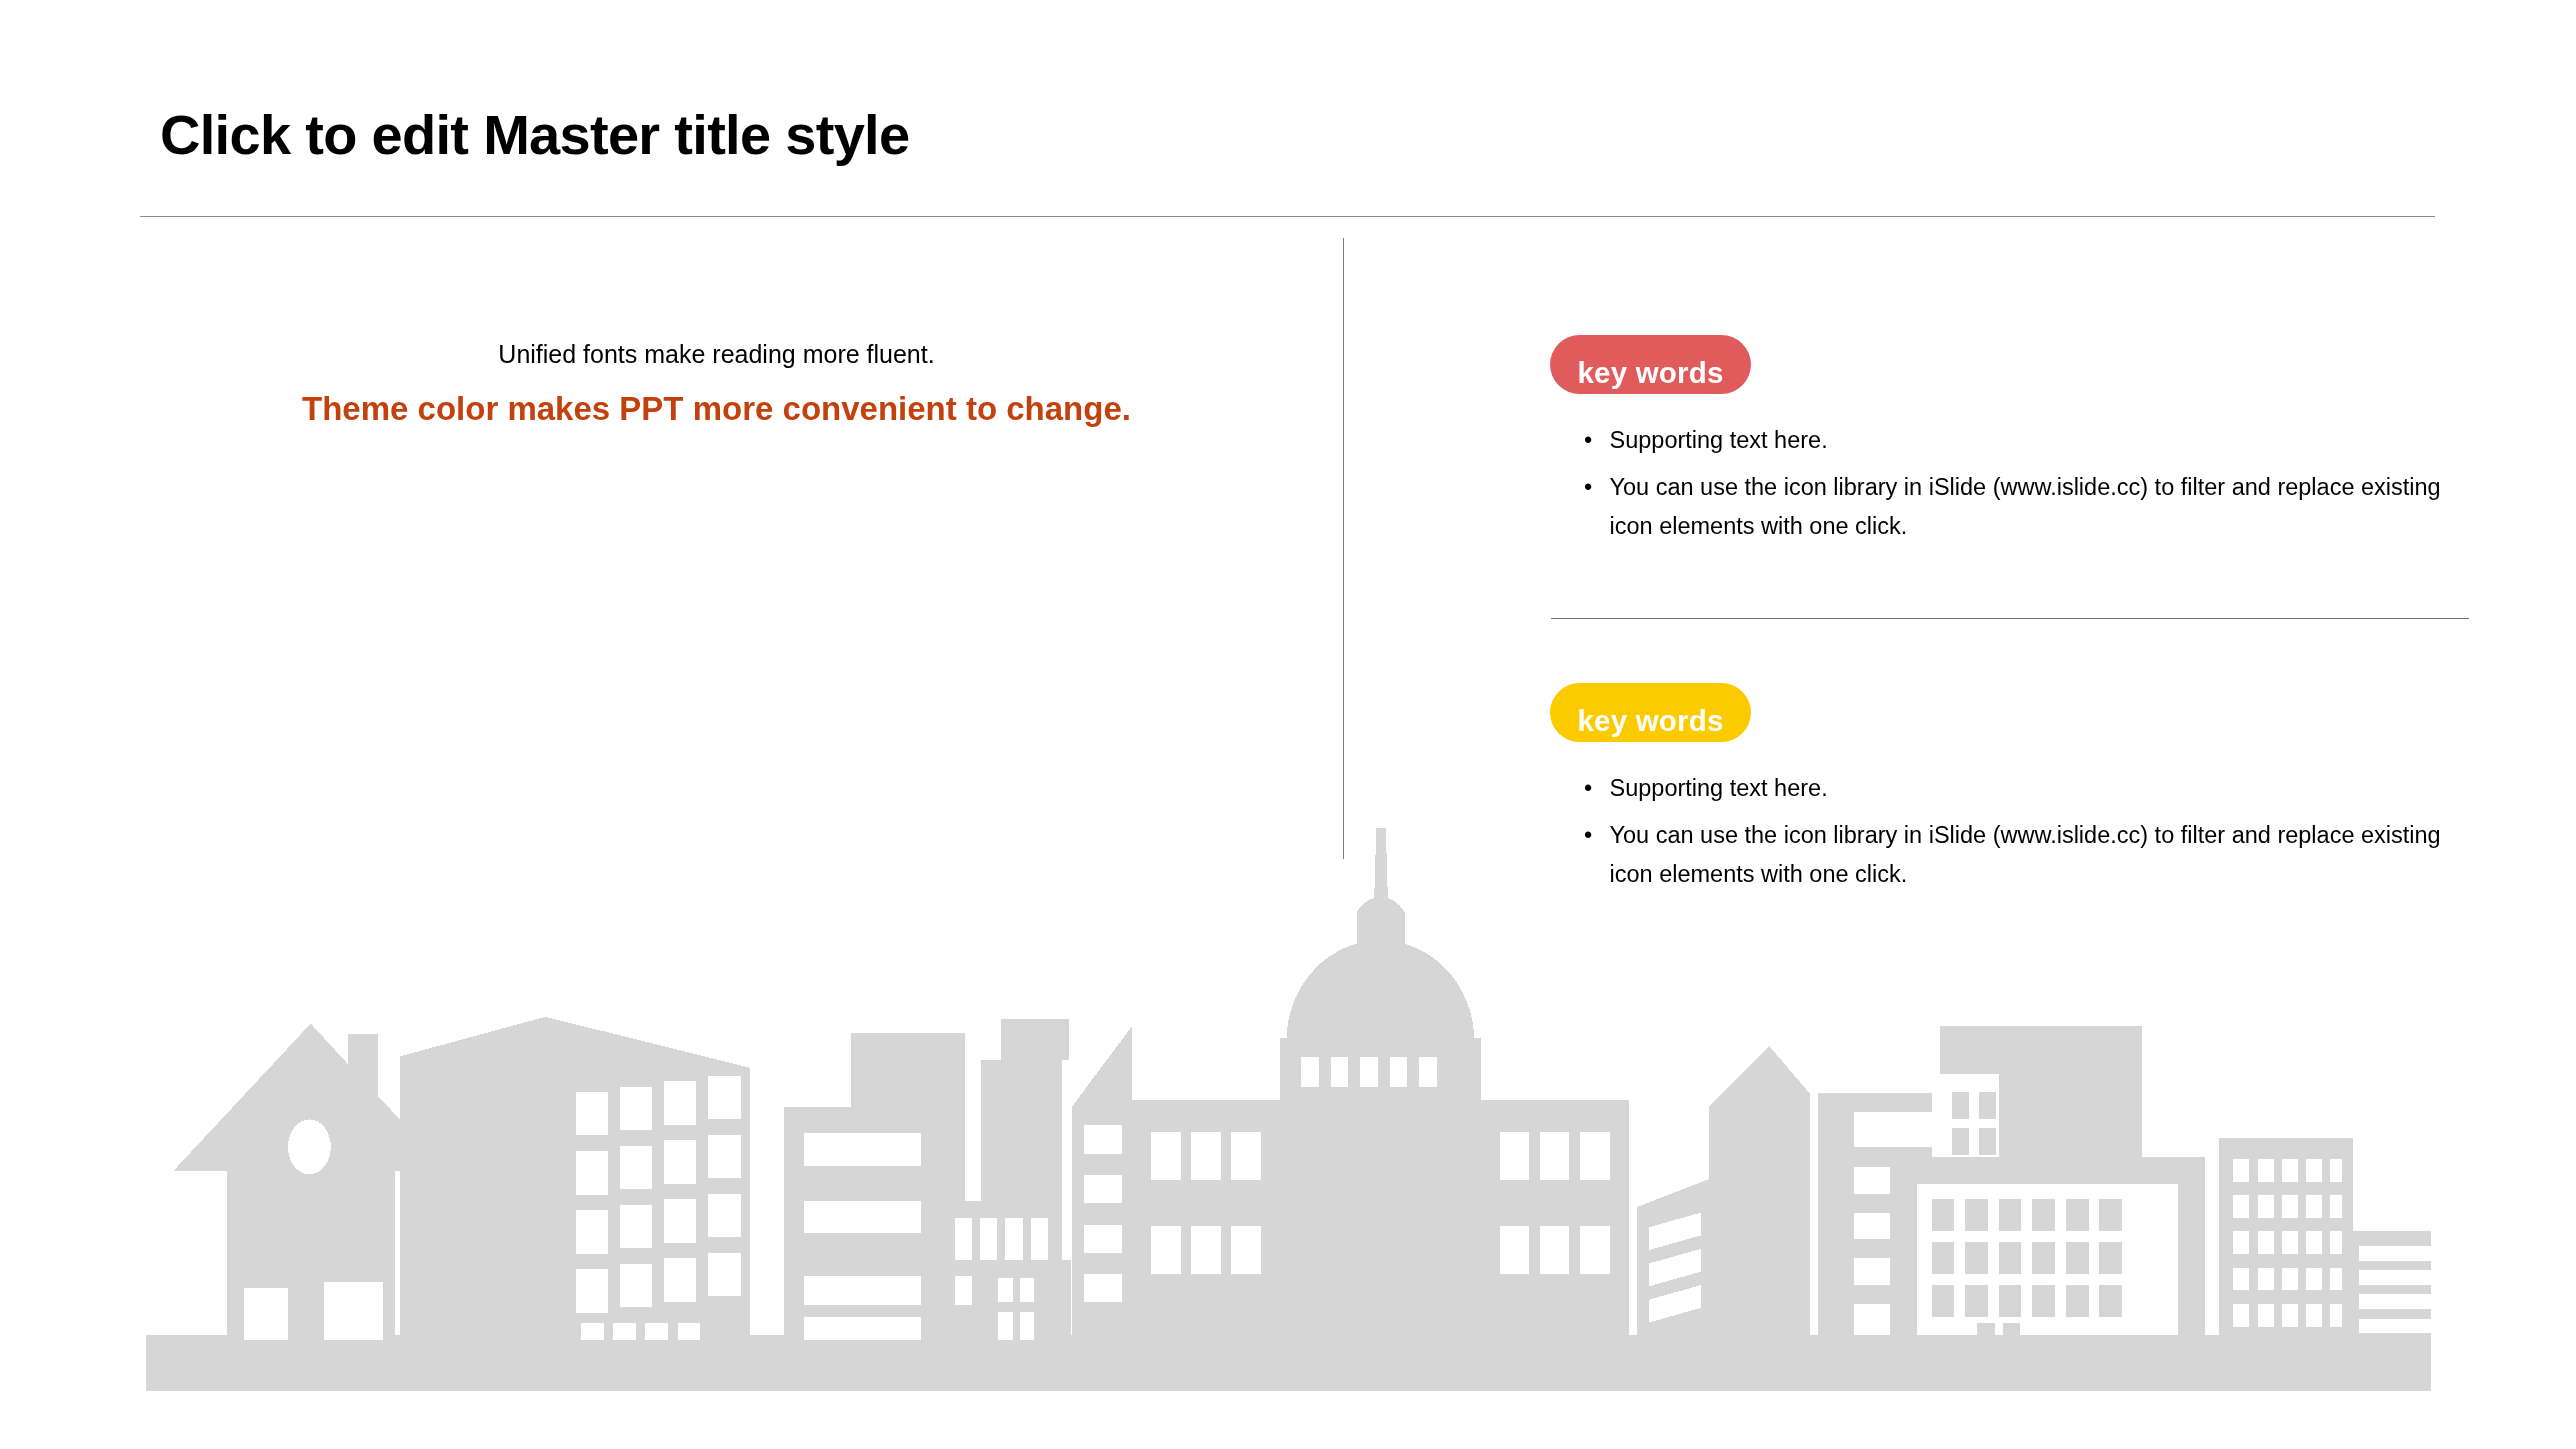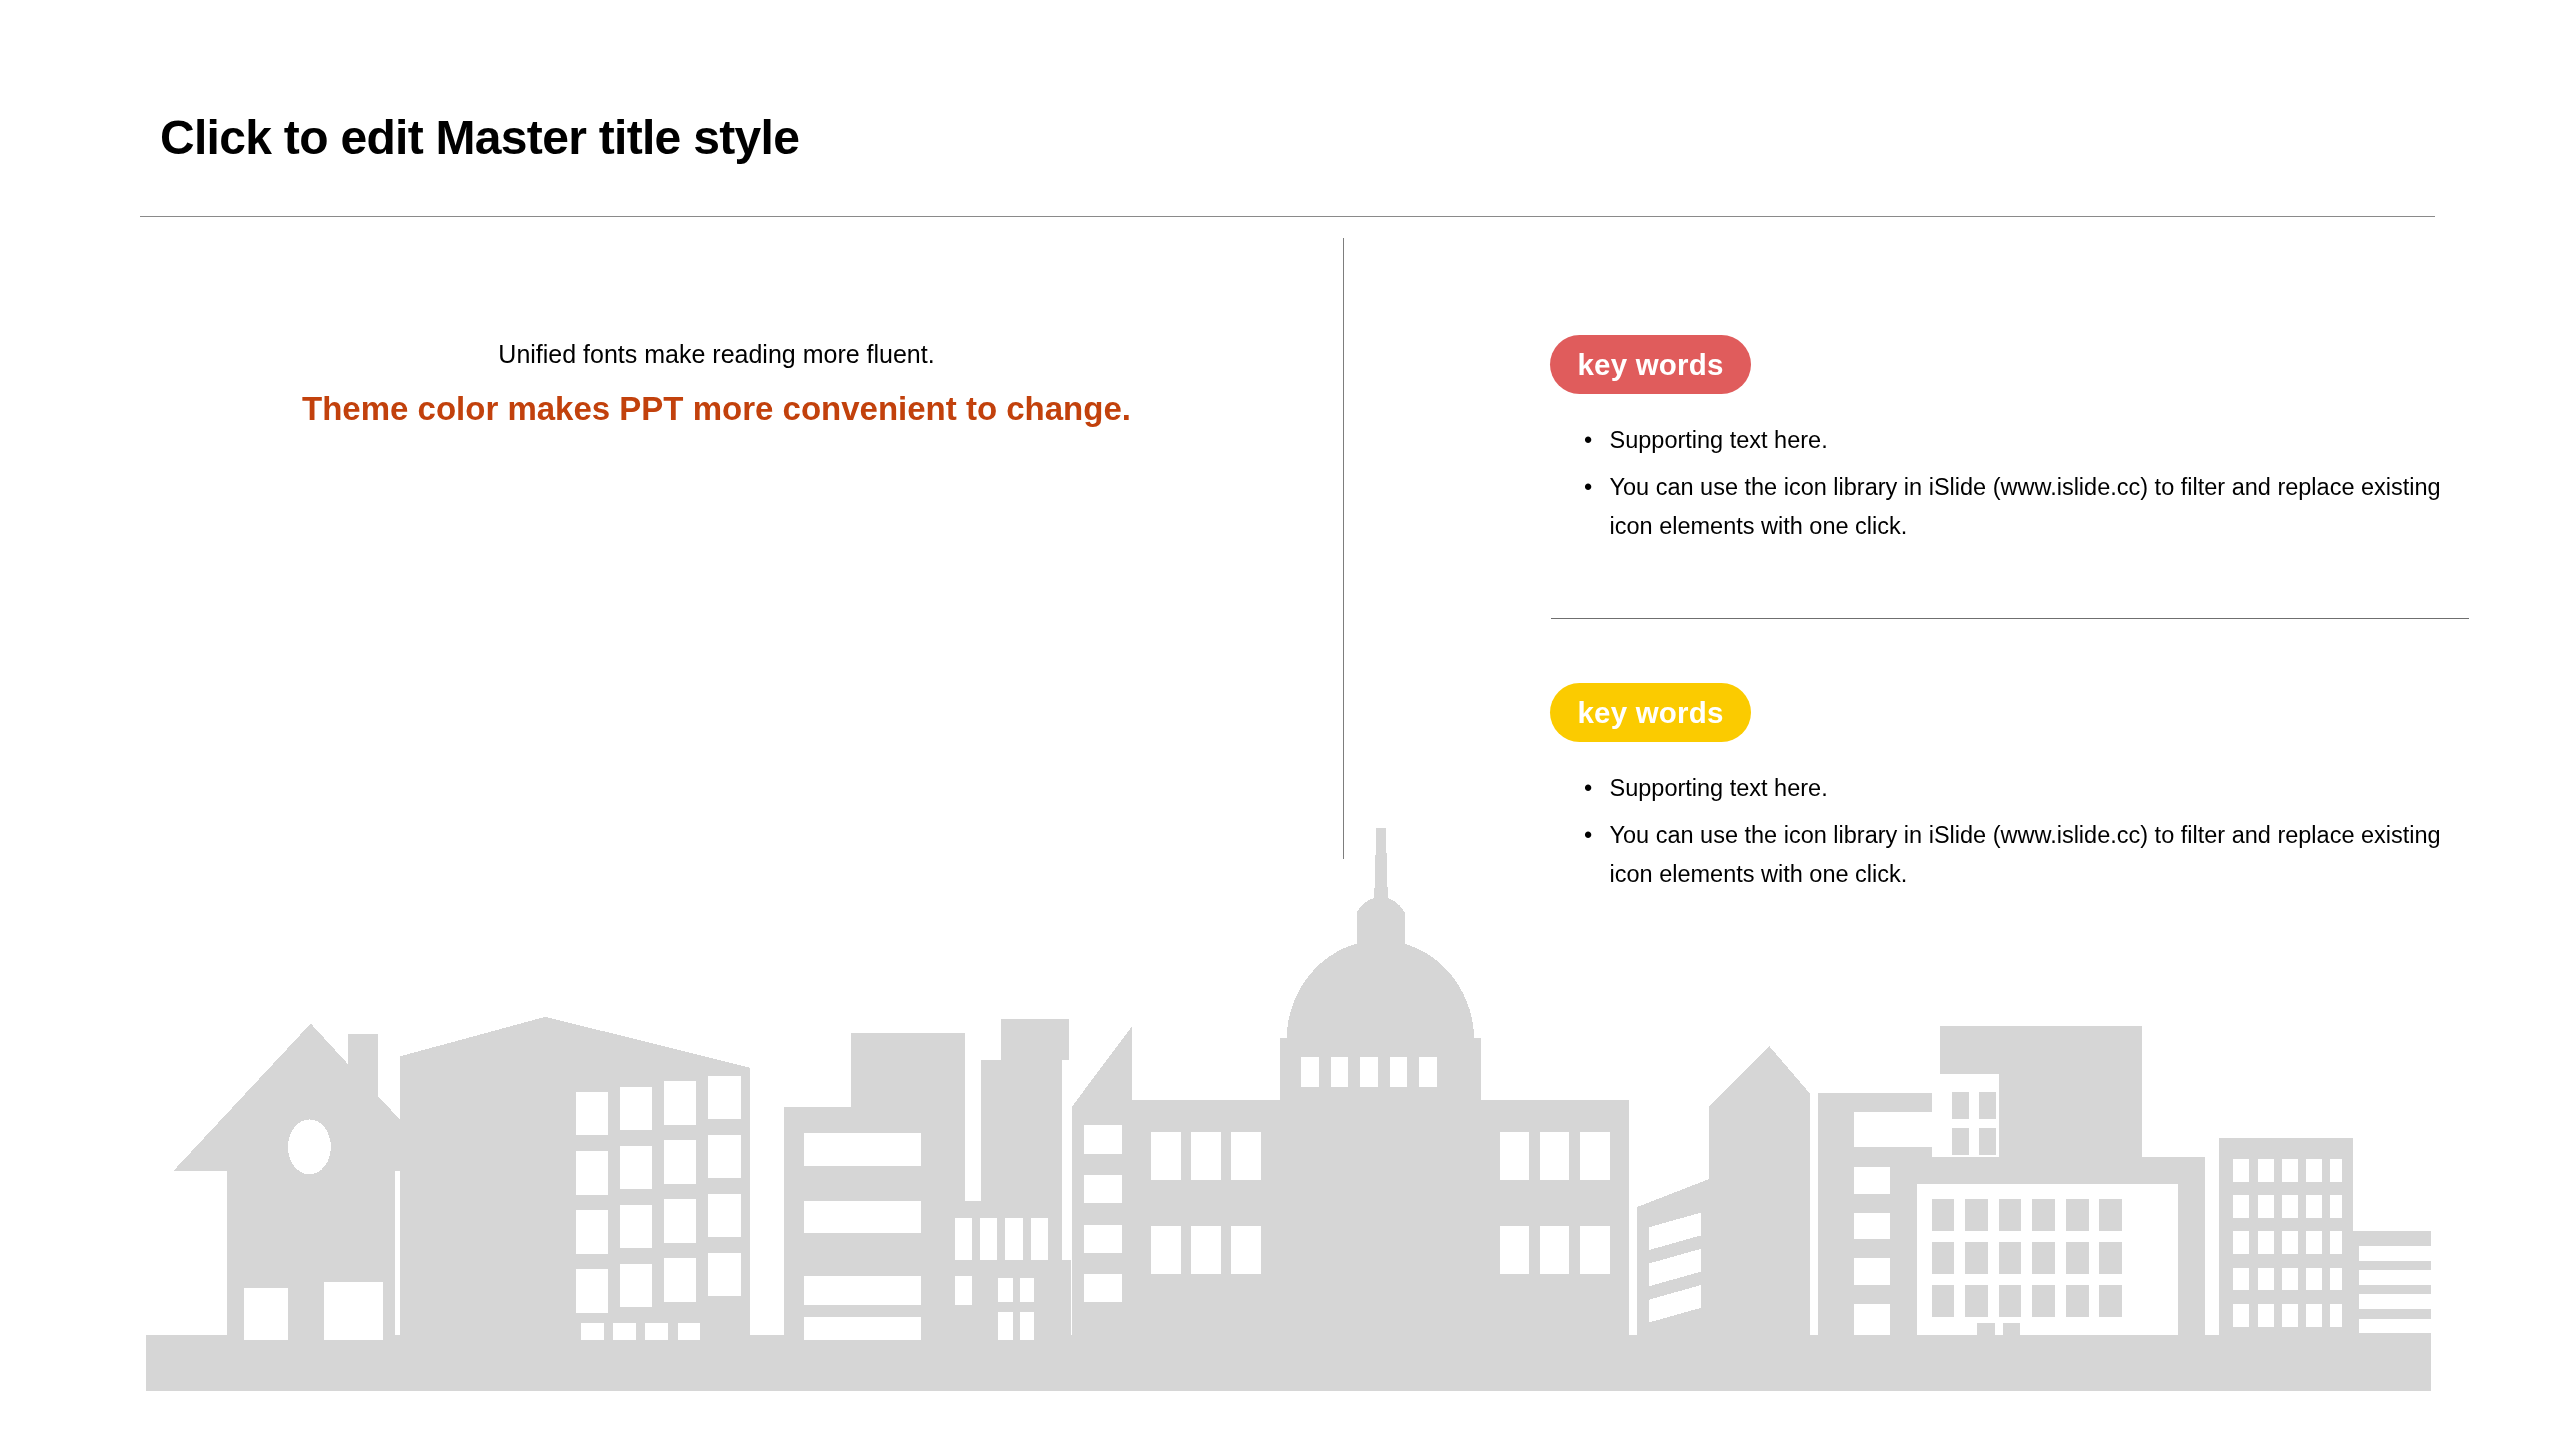--- a/index.html
+++ b/index.html
@@ -13,22 +13,22 @@
     position: relative;
     overflow: hidden;
     font-family: "Liberation Sans", sans-serif;
     -webkit-font-smoothing: antialiased;
   }
 
   
   #slide-title {
     position: absolute;
     left: 160px;
-    top: 112px;
-    font-size: 48px;
+    top: 104px;
+    font-size: 56px;
     font-weight: bold;
     color: #000000;
     letter-spacing: -0.7px;
     white-space: nowrap;
     line-height: 1.1;
   }
   #title-rule {
     position: absolute;
     left: 140px;
     top: 216px;
@@ -83,21 +83,21 @@
   .kw-badge {
     display: inline-block;
     min-width: 201px;
     height: 59px;
     line-height: 59px;
     border-radius: 29.5px;
     color: #ffffff;
     font-size: 29.5px;
     font-weight: bold;
     text-align: center;
-    padding: 0 20px;
+    padding: 8px 20px;
     box-sizing: border-box;
     letter-spacing: 0.2px;
   }
   .kw-badge.red    { background: #E05C5C; }
   .kw-badge.yellow { background: #FBCB00; }
 
   .kw-list {
     list-style: none;
     margin: 27px 0 0 0;
     padding: 0 0 0 34px;

